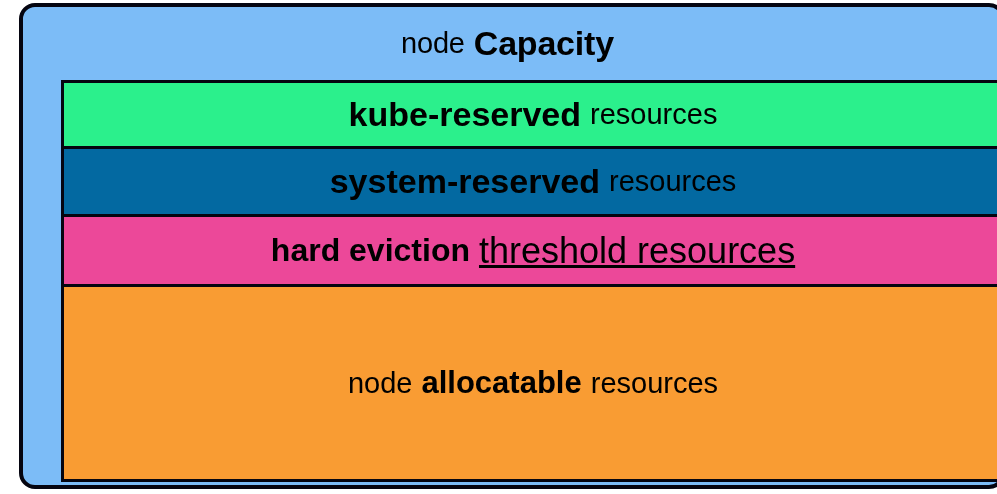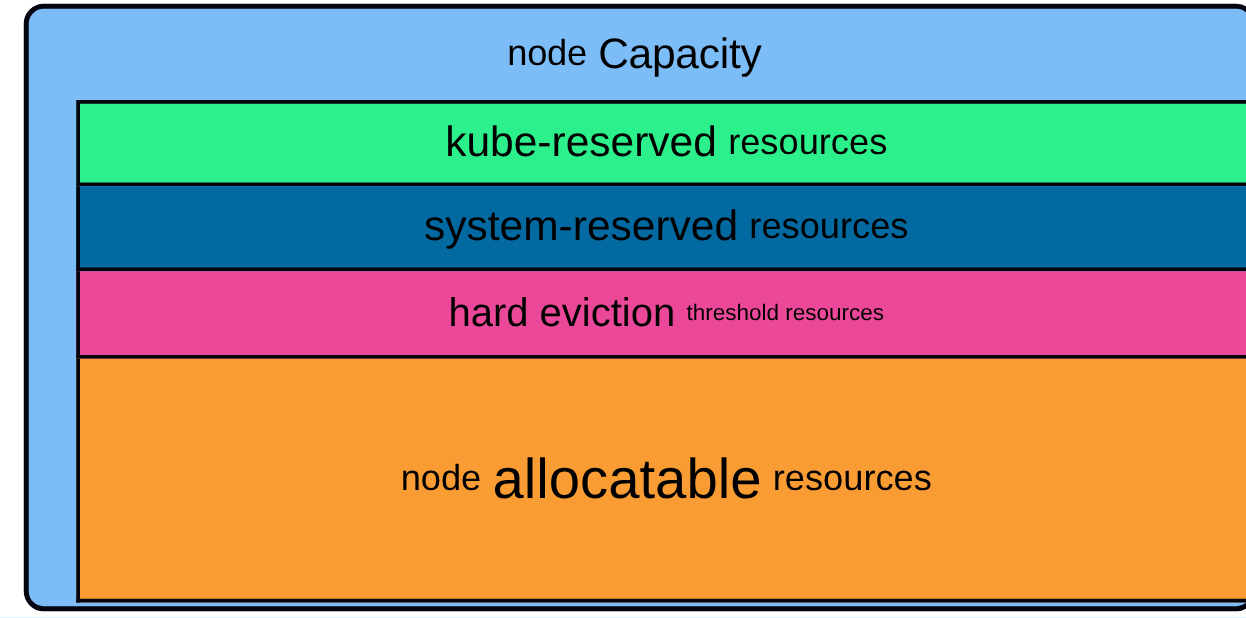--- a/index.html
+++ b/index.html
@@ -47,21 +47,21 @@
     color: #000000;
     white-space: nowrap;
     letter-spacing: -0.2px;
   }
 
   .t-reg {
     font-weight: 400;
     font-size: 29px;
   }
   .t-bold {
-    font-weight: 400;
+    font-weight: 700;
     font-size: 34px;
   }
   .t-sp { display: inline-block; width: 9px; }
 
   
   .bands {
     position: absolute;
     left: 24px;
     top: 73px;
     width: 944px;
@@ -87,23 +87,23 @@
   .band-system    { flex: 0 0 68px;  background: #0369a1; }
   .band-eviction  { flex: 0 0 70px;  background: #ec4899; }
   .band-allocatable { flex: 1 1 auto; background: #f99c33; }
 
   .band-kube .t-bold,
   .band-system .t-bold { font-size: 34px; }
   .band-kube .t-reg,
   .band-system .t-reg { font-size: 29px; }
 
   .band-eviction .t-bold { font-size: 32px; }
-  .band-eviction .t-reg  { font-size: 18px; }
+  .band-eviction .t-reg  { font-size: 36px; text-decoration: underline; }
 
-  .band-allocatable .t-bold { font-size: 45px; }
+  .band-allocatable .t-bold { font-size: 31px; }
   .band-allocatable .t-reg  { font-size: 29px; }
 </style>
 </head>
 <body>
 
 <div id="diagram-root">
 
   <div class="capacity-box">
 
     <div class="capacity-title">

